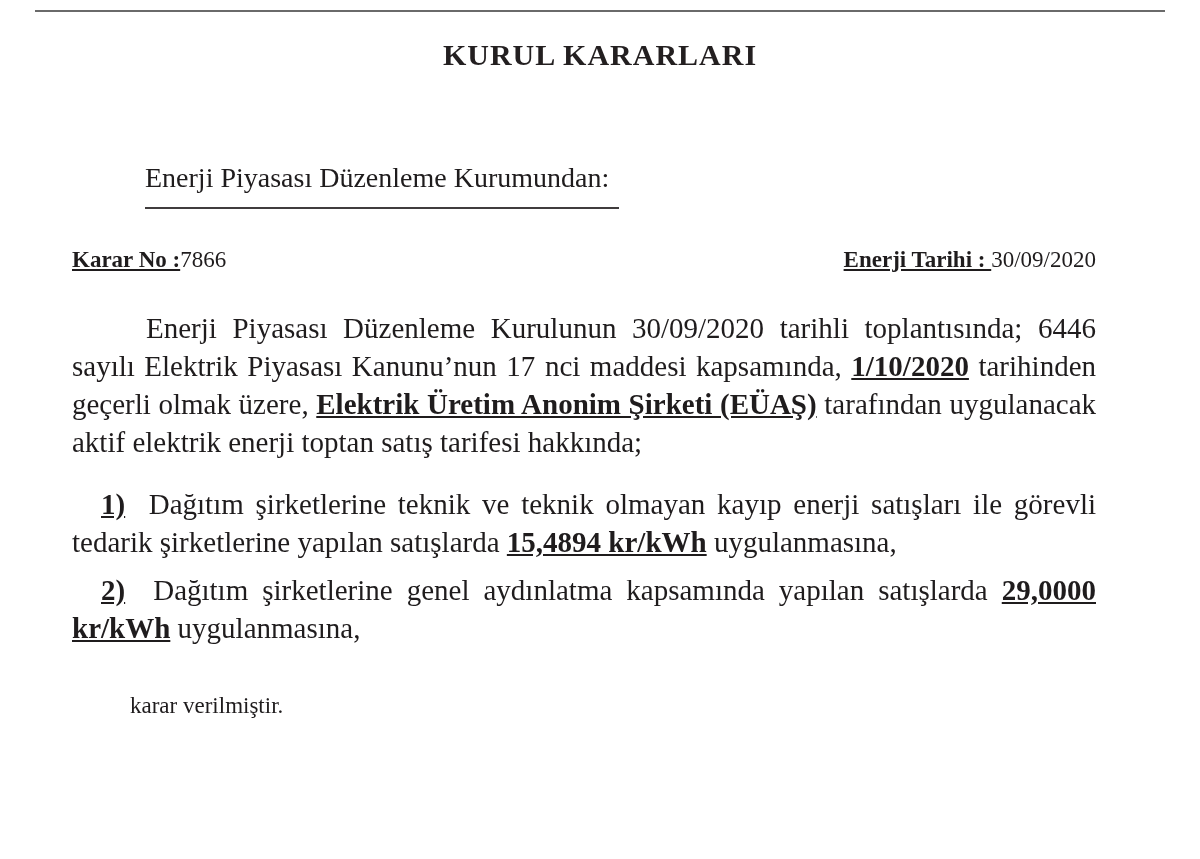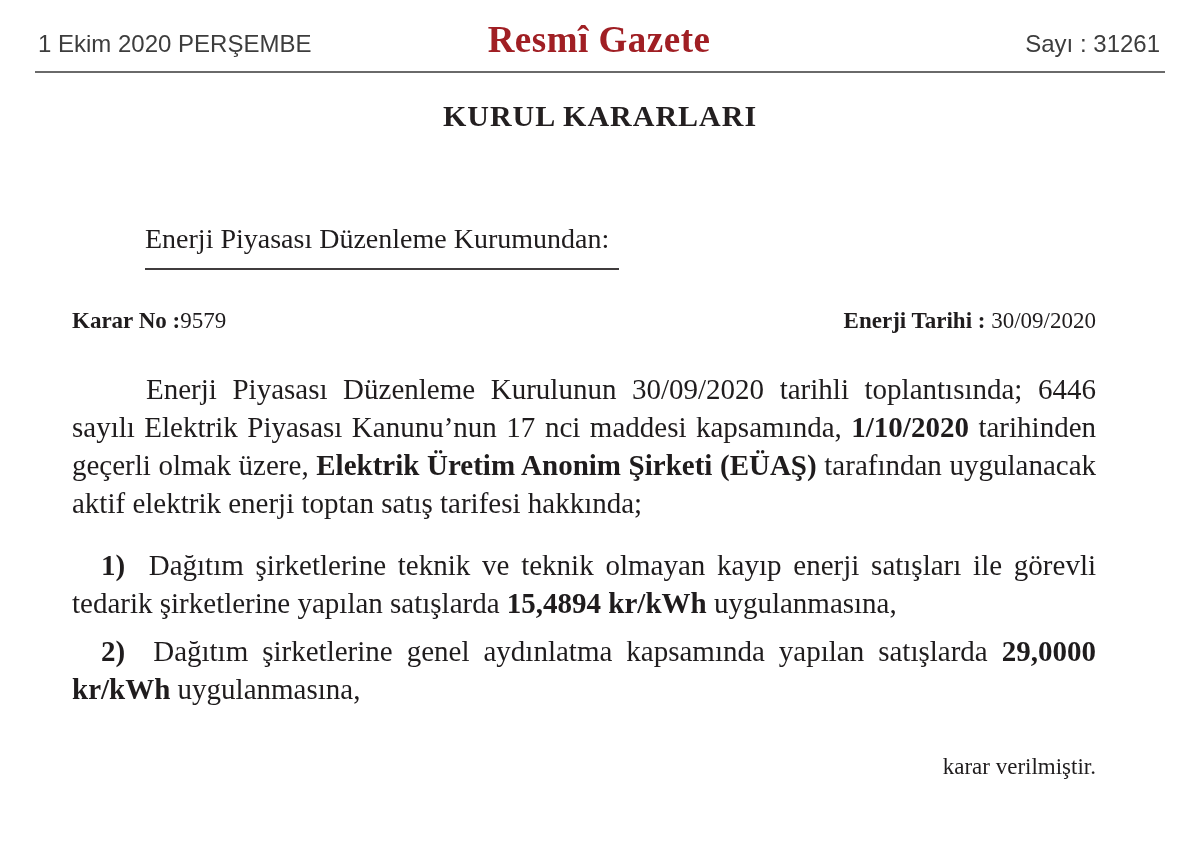--- a/index.html
+++ b/index.html
@@ -60,61 +60,55 @@
     font-weight: bold;
     letter-spacing: 0.5px;
     margin: 42px 0 0 0;
   }
   .meta {
     display: flex;
     justify-content: space-between;
     font-size: 23px;
     margin: 38px 104px 0 72px;
   }
-  .meta b, .para b { font-weight: bold; }
+  .meta b, .para b { font-weight: bold; text-decoration: underline; }
   .para {
     font-size: 29px;
     line-height: 38px;
     text-align: justify;
     margin: 36px 104px 0 72px;
   }
   .para.indent-lg { text-indent: 74px; }
   .para.item { text-indent: 29px; }
   .para.item-1 { margin-top: 24px; }
   .para.item-2 { margin-top: 10px; }
   .closing {
     font-size: 23px;
     margin: 46px 104px 0 130px;
-    text-align: right;
   }
 </style>
 </head>
 <body>
 
 <div class="page">
 
-  <header class="hdr">
-    <div class="hdr-date">1 Ekim 2020 PERŞEMBE</div>
-    <div class="hdr-title" style="color: rgb(160, 31, 36);">Resmî Gazete</div>
-    <div class="hdr-issue">Sayı : 31261</div>
-  </header>
 
   <div class="rule"></div>
 
   <main>
 
     <h1 class="section-title">KURUL KARARLARI</h1>
 
     <div class="authority-wrap">
       <span class="authority">Enerji Piyasası Düzenleme Kurumundan:</span>
     </div>
 
 
     <div class="meta">
-      <div class="meta-no"><b>Karar No :</b><span>9579</span></div>
+      <div class="meta-no"><b>Karar No :</b><span>7866</span></div>
       <div class="meta-date"><b>Enerji Tarihi : </b><span>30/09/2020</span></div>
     </div>
 
     <p class="para indent-lg"><span>Enerji Piyasası Düzenleme Kurulunun 30/09/2020 tarihli toplantısında; 6446 sayılı Elektrik Piyasası Kanunu’nun 17 nci maddesi kapsamında, </span><b>1/10/2020</b><span> tarihinden geçerli olmak üzere, </span><b>Elektrik Üretim Anonim Şirketi (EÜAŞ)</b><span> tarafından uygulanacak aktif elektrik enerji toptan satış tarifesi hakkında;</span></p>
 
     <p class="para item item-1"><b>1)</b><span>&nbsp;&nbsp;Dağıtım şirketlerine teknik ve teknik olmayan kayıp enerji satışları ile görevli tedarik şirketlerine yapılan satışlarda </span><b>15,4894 kr/kWh</b><span> uygulanmasına,</span></p>
 
     <p class="para item item-2"><b>2)</b><span>&nbsp;&nbsp;Dağıtım şirketlerine genel aydınlatma kapsamında yapılan satışlarda </span><b>29,0000 kr/kWh</b><span> uygulanmasına,</span></p>
 
     <p class="closing">karar verilmiştir.</p>

